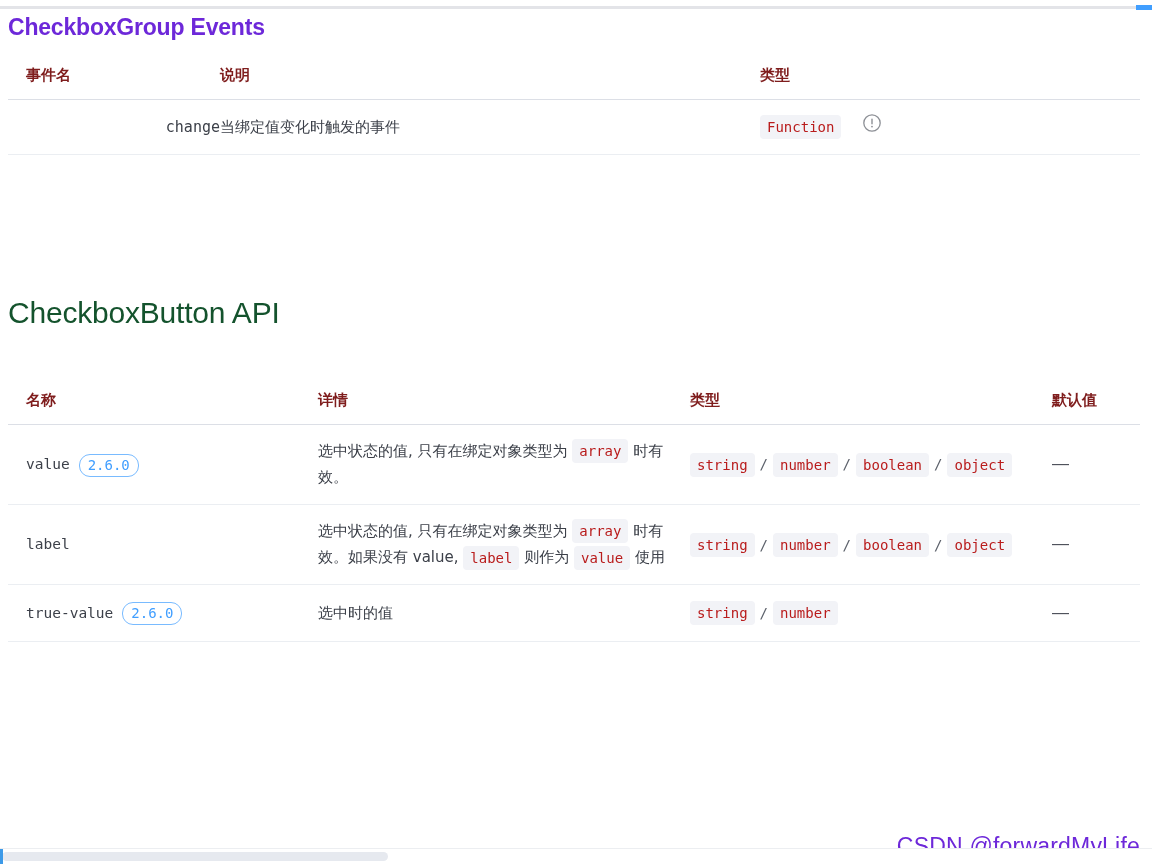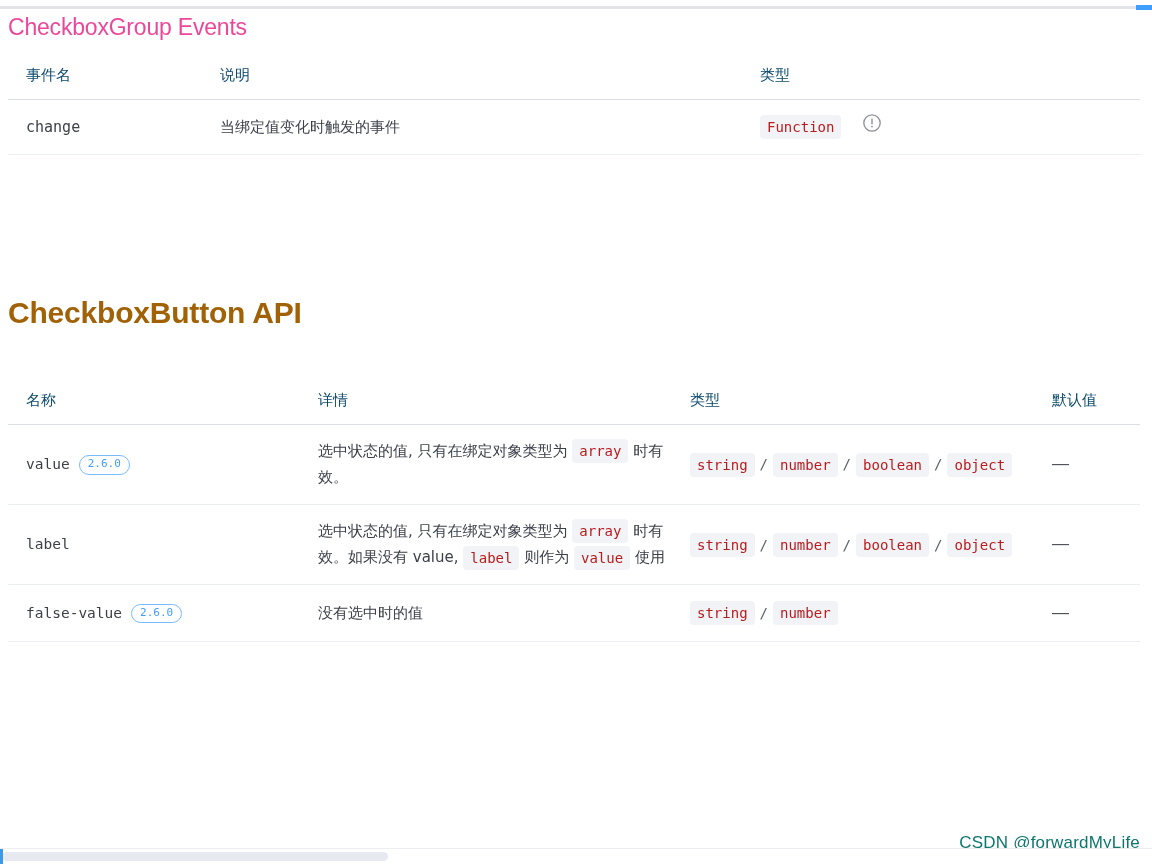--- a/index.html
+++ b/index.html
@@ -45,74 +45,75 @@
   }
   .inner {
     padding: 0 8px;
     box-sizing: border-box;
     width: 1152px;
   }
 
   
   h1.api-title {
     font-size: 30px;
-    font-weight: bold;
-    color: #a16207;
+    font-weight: normal;
+    color: #14532d;
     margin: 0;
     padding: 0;
     letter-spacing: -0.2px;
     line-height: 1.2;
   }
   h2.sec-title {
     font-size: 23px;
-    font-weight: normal;
-    color: #ec4899;
+    font-weight: bold;
+    color: #6d28d9;
     margin: 0;
     padding: 0;
     letter-spacing: -0.2px;
     line-height: 1.2;
   }
 
   .gap-after-h2 { height: 18px; }
   .gap-block-1 { height: 60px; }
   .gap-block-2 { height: 62px; }
   .gap-block-3 { height: 36px; }
 
   
   table.api {
     width: 1132px;
     border-collapse: collapse;
     table-layout: fixed;
     font-size: 15px;
   }
   table.api th {
     text-align: left;
-    font-weight: normal;
+    font-weight: bold;
     font-size: 15px;
-    color: #0c4a6e;
+    color: #7f1d1d;
     padding: 6px 0 14px 0;
     border-bottom: 1px solid #dcdfe6;
     vertical-align: bottom;
   }
   table.api td {
     padding: 13px 0 13px 0;
     border-bottom: 1px solid #ebeef2;
     vertical-align: middle;
     color: #3c4049;
     font-size: 15px;
     line-height: 1.75;
   }
   table.api th:first-child,
   table.api td:first-child { padding-left: 18px; }
 
   .mono {
     font-family: "DejaVu Sans Mono", "Liberation Mono", monospace;
     font-size: 14.5px;
     color: #3c4049;
     white-space: nowrap;
+    text-align: right;
   }
 
   
   .chip {
     display: inline-block;
     font-family: "DejaVu Sans Mono", "Liberation Mono", monospace;
     font-size: 14px;
     background: #f2f3f7;
     color: #b91c1c;
     border-radius: 4px;
@@ -127,21 +128,21 @@
     padding: 0 5px;
     font-family: "DejaVu Sans Mono", "Liberation Mono", monospace;
     font-size: 14px;
     vertical-align: middle;
   }
 
   
   .ver {
     display: inline-block;
     font-family: "DejaVu Sans Mono", "Liberation Mono", monospace;
-    font-size: 11px;
+    font-size: 14px;
     color: #409eff;
     border: 1px solid #79bbff;
     border-radius: 11px;
     padding: 1px 8px 2px 8px;
     line-height: 1.3;
     margin-left: 9px;
     vertical-align: middle;
     background: #ffffff;
   }
 
@@ -163,22 +164,22 @@
     display: inline-block;
     vertical-align: middle;
     margin-left: 16px;
   }
 
   
   .watermark {
     position: absolute;
     right: 12px;
     top: 833px;
-    font-size: 17px;
-    color: #0f766e;
+    font-size: 23px;
+    color: #6d28d9;
     font-family: "Liberation Sans", sans-serif;
     letter-spacing: 0.2px;
     pointer-events: none;
     white-space: nowrap;
   }
 
   
   .hscroll-track {
     position: absolute;
     left: 0;
@@ -284,22 +285,22 @@
             <td><span class="chip">string</span><span class="sep">/</span><span class="chip">number</span><span class="sep">/</span><span class="chip">boolean</span><span class="sep">/</span><span class="chip">object</span></td>
             <td><span class="dash">—</span></td>
           </tr>
           <tr>
             <td><span class="mono">label</span></td>
             <td class="detail-cell cn">选中状态的值, 只有在绑定对象类型为 <span class="chip">array</span> 时有效。如果没有 value, <span class="chip">label</span> 则作为 <span class="chip">value</span> 使用</td>
             <td><span class="chip">string</span><span class="sep">/</span><span class="chip">number</span><span class="sep">/</span><span class="chip">boolean</span><span class="sep">/</span><span class="chip">object</span></td>
             <td><span class="dash">—</span></td>
           </tr>
           <tr>
-            <td><span class="mono">false-value</span><span class="ver">2.6.0</span></td>
-            <td class="detail-cell cn">没有选中时的值</td>
+            <td><span class="mono">true-value</span><span class="ver">2.6.0</span></td>
+            <td class="detail-cell cn">选中时的值</td>
             <td><span class="chip">string</span><span class="sep">/</span><span class="chip">number</span></td>
             <td><span class="dash">—</span></td>
           </tr>
         </tbody>
     </table>
 
   </div>
 </div>
 
 <div class="watermark">CSDN @forwardMyLife</div>

